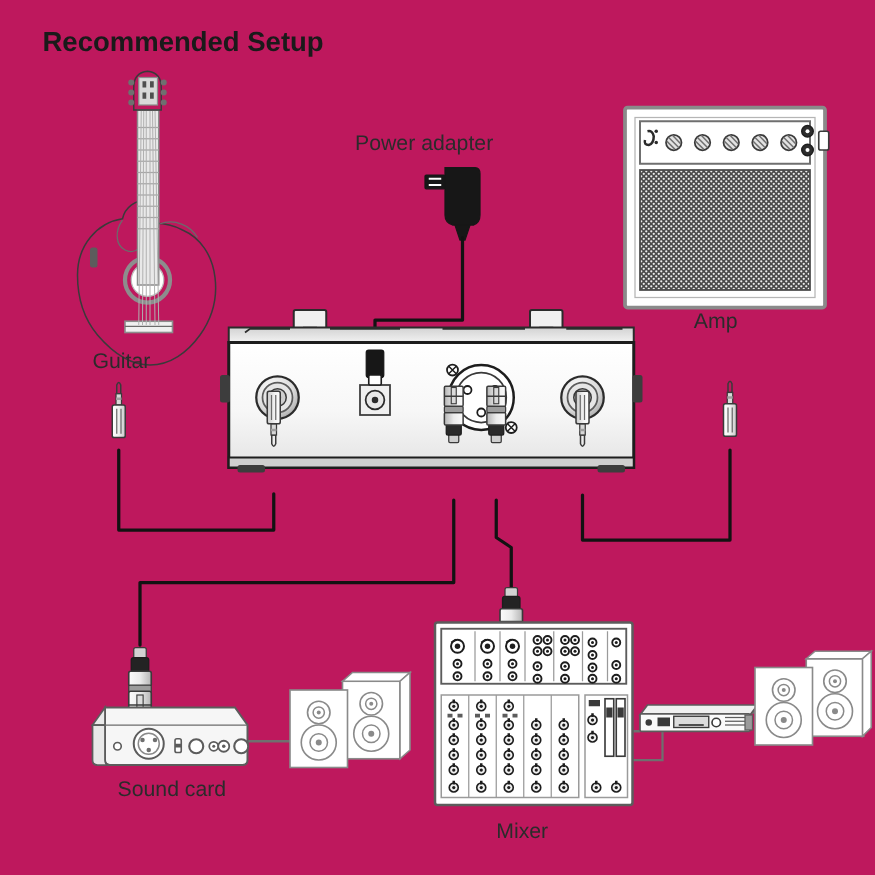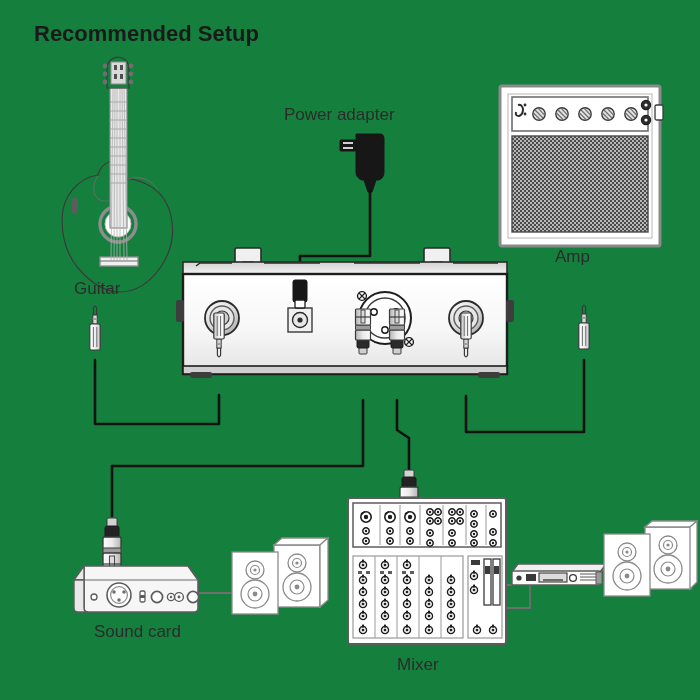--- a/index.html
+++ b/index.html
@@ -8,21 +8,21 @@
     padding: 0;
     background: #ffffff;
   }
   body {
     font-family: "Liberation Sans", sans-serif;
   }
   #stage {
     position: relative;
     width: 700px;
     height: 700px;
-    background: #15803d;
+    background: #be185d;
     overflow: hidden;
   }
   #diagram {
     position: absolute;
     left: 0;
     top: 0;
     width: 700px;
     height: 700px;
   }
   .title-text {

